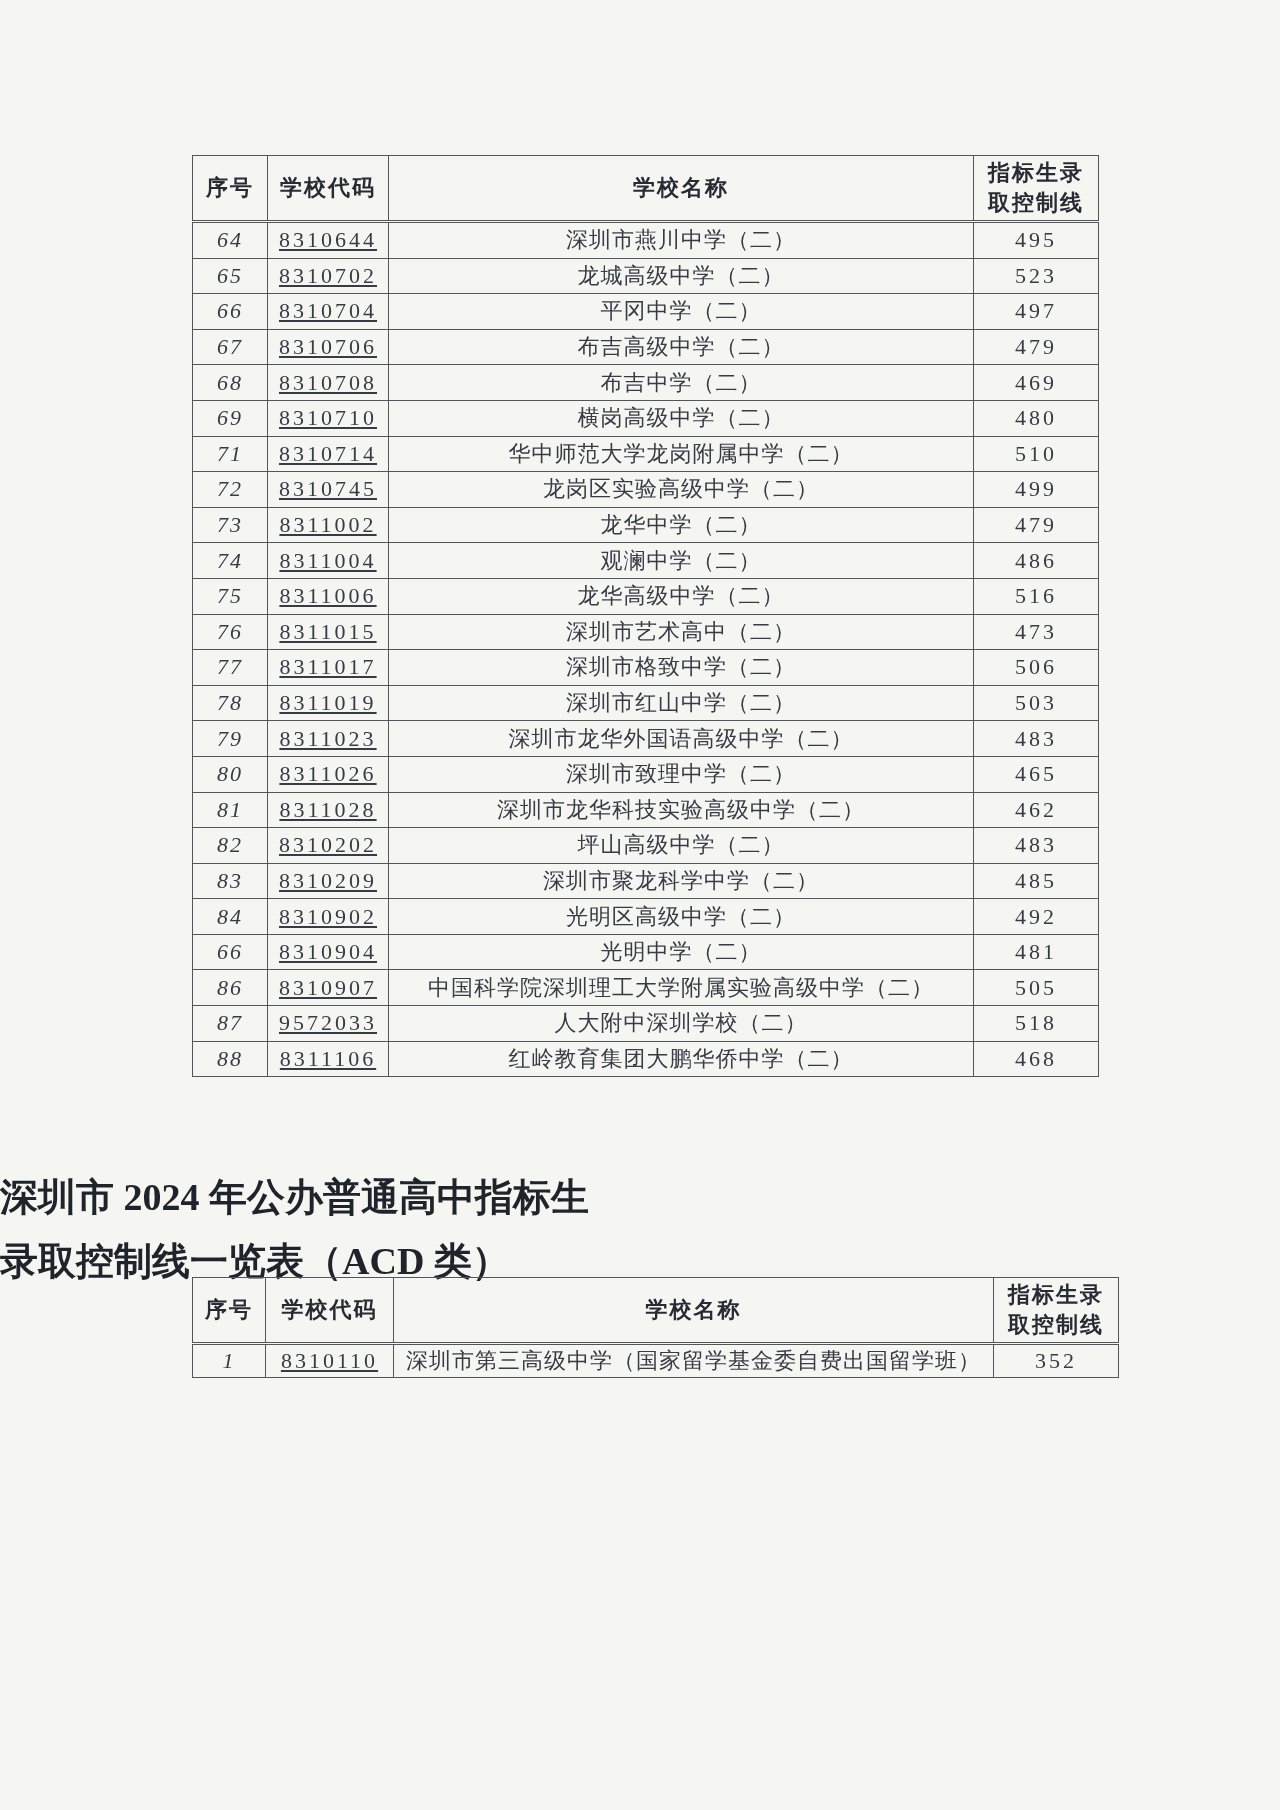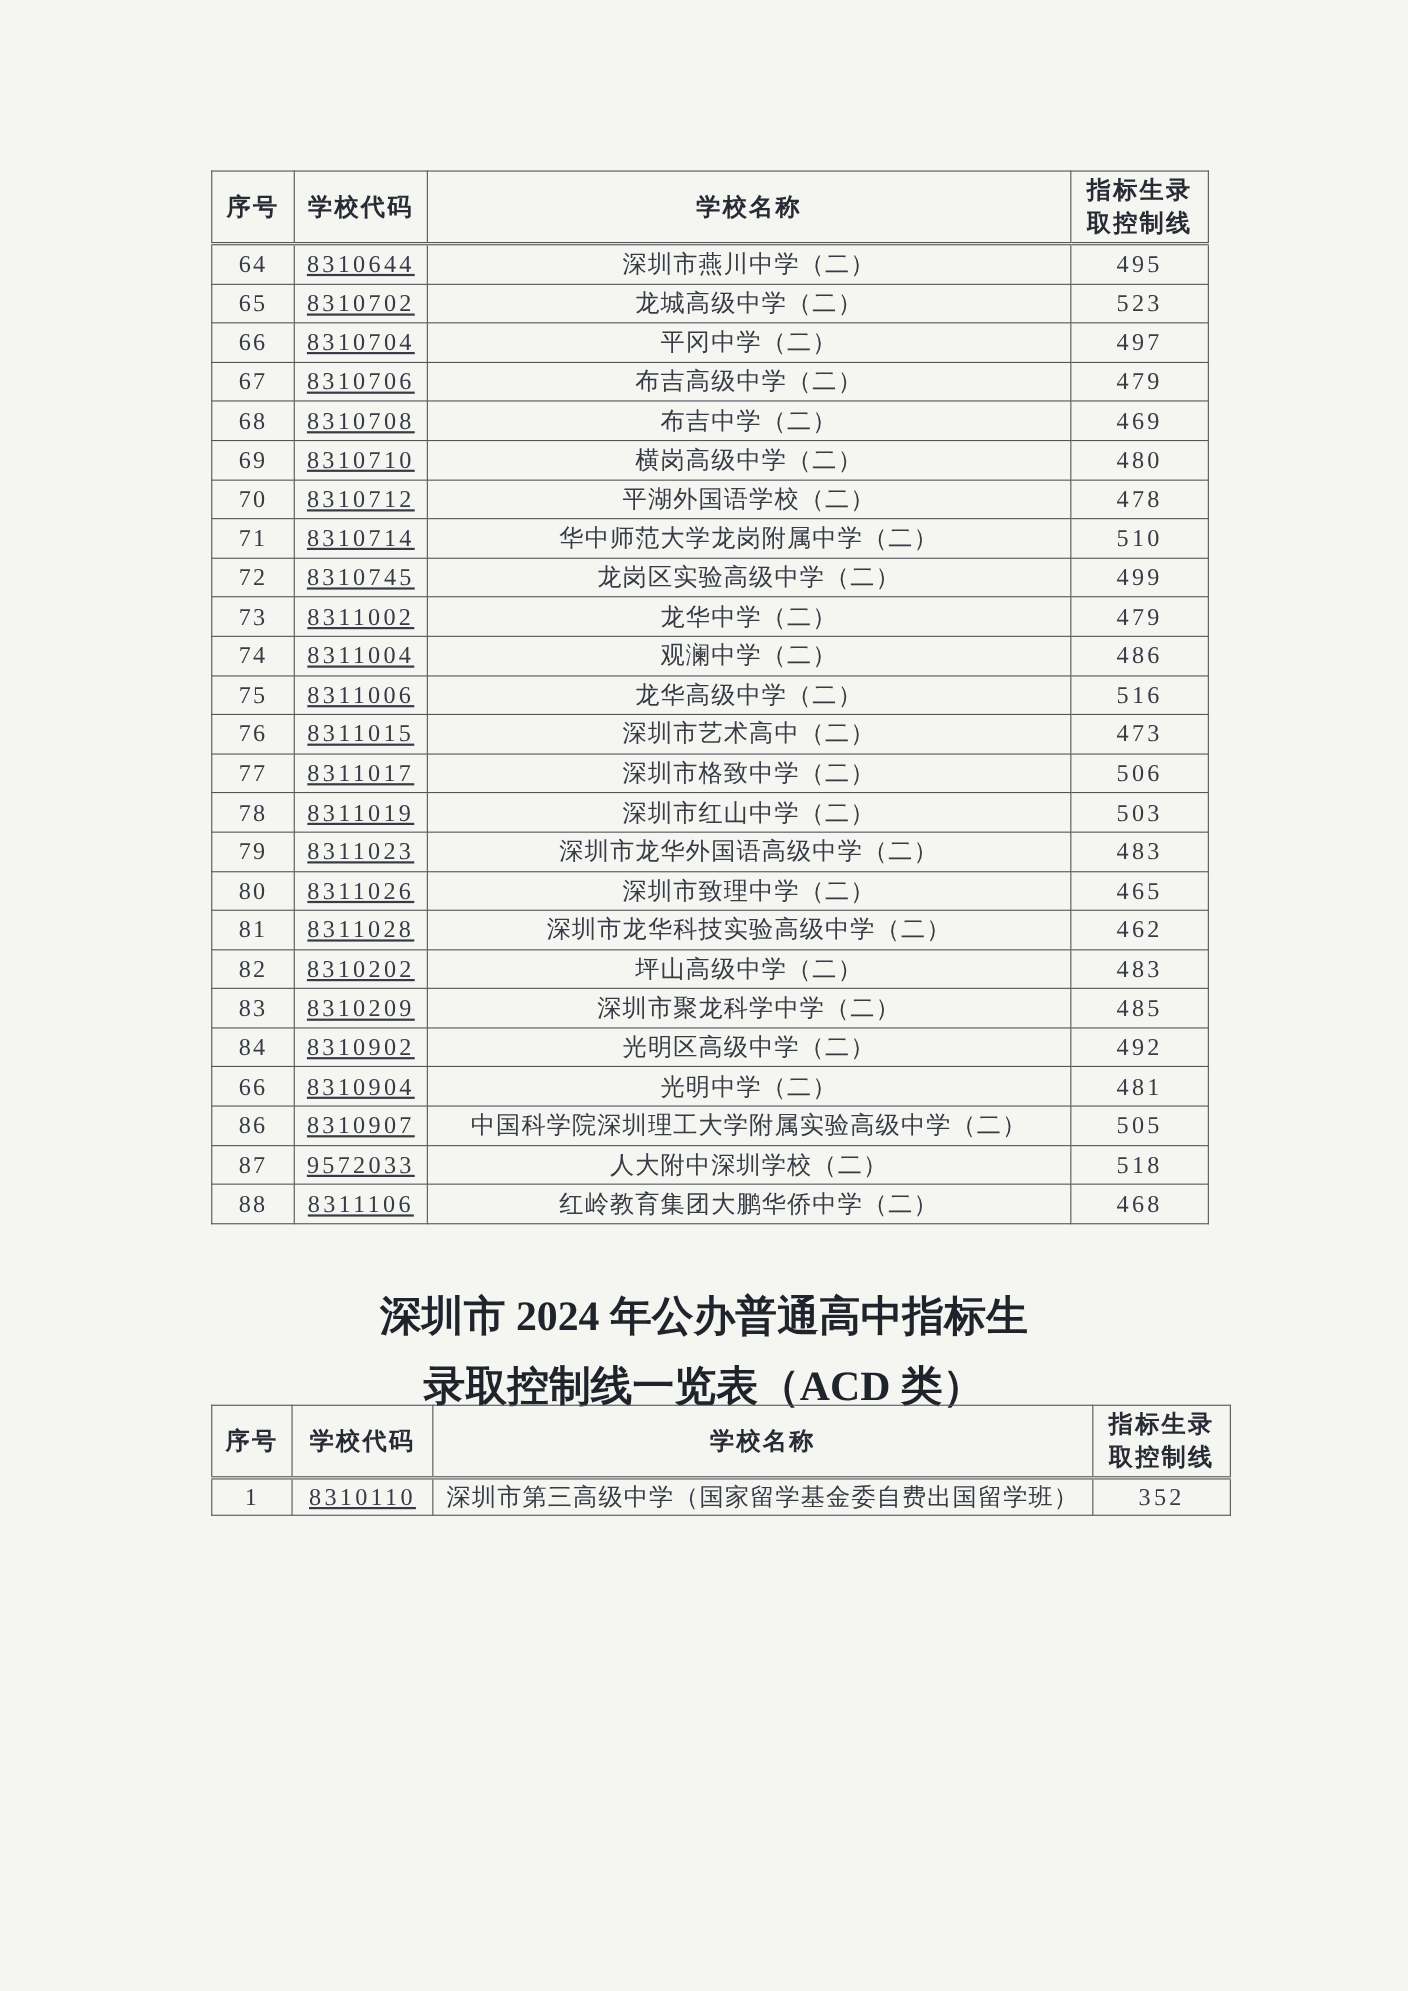--- a/index.html
+++ b/index.html
@@ -36,33 +36,33 @@
     line-height:1.35;
     white-space:pre-line;
   }
   table.quota td{
     height:34.6px;
     font-size:22px;
     text-align:center;
     color:#363b46;
   }
   #table2 td{height:32px;}
-  td.c-no{letter-spacing:2px;}
+  td.c-no{letter-spacing:2px;font-style:italic;}
   td.c-code{letter-spacing:3px;text-decoration:underline;}
   td.c-score{letter-spacing:3px;}
   td.c-name{
     text-align:left;
     padding-left:12px;
     letter-spacing:1px;
     color:#30353f;
   }
   #doc-title{
     position:absolute;
     left:0;top:1165px;width:1280px;
-    text-align:center;
+    text-align:left;
     font-weight:bold;
     font-size:38px;
     line-height:64px;
     color:#1f232b;
   }
 </style>
 </head>
 <body>
 
 <table class="quota" id="table1">
@@ -117,26 +117,20 @@
     <td class="c-score">469</td>
   </tr>
 
   <tr>
     <td class="c-no">69</td>
     <td class="c-code">8310710</td>
     <td class="c-name">横岗高级中学（二）</td>
     <td class="c-score">480</td>
   </tr>
 
-  <tr>
-    <td class="c-no">70</td>
-    <td class="c-code">8310712</td>
-    <td class="c-name">平湖外国语学校（二）</td>
-    <td class="c-score">478</td>
-  </tr>
 
   <tr>
     <td class="c-no">71</td>
     <td class="c-code">8310714</td>
     <td class="c-name">华中师范大学龙岗附属中学（二）</td>
     <td class="c-score">510</td>
   </tr>
 
   <tr>
     <td class="c-no">72</td>

